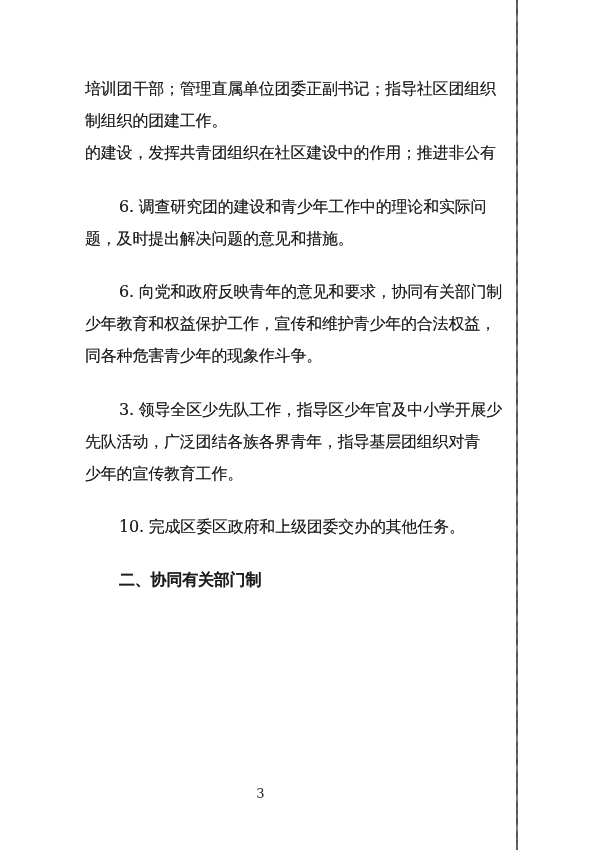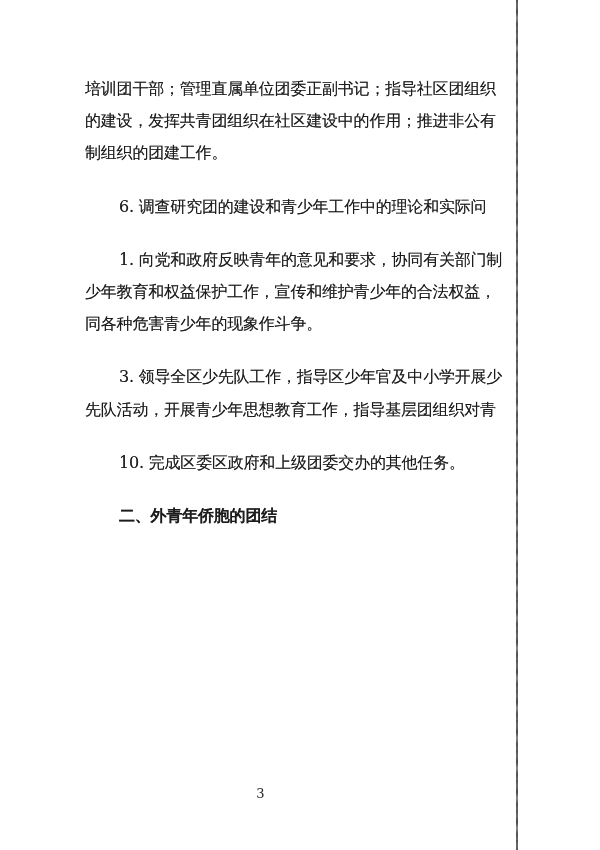--- a/index.html
+++ b/index.html
@@ -55,46 +55,48 @@
 </style>
 </head>
 <body>
 
 <div class="page">
 
   <div class="body-text">
 
     <p class="para">
       <span class="line">培训团干部；管理直属单位团委正副书记；指导社区团组织</span>
+      <span class="line">制组织的团建工作。</span>
       <span class="line">的建设，发挥共青团组织在社区建设中的作用；推进非公有</span>
-      <span class="line">制组织的团建工作。</span>
     </p>
 
     <p class="para">
       <span class="line indent">6. 调查研究团的建设和青少年工作中的理论和实际问</span>
+      <span class="line">题，及时提出解决问题的意见和措施。</span>
     </p>
 
 
     <p class="para">
-      <span class="line indent">1. 向党和政府反映青年的意见和要求，协同有关部门制</span>
+      <span class="line indent">6. 向党和政府反映青年的意见和要求，协同有关部门制</span>
       <span class="line">少年教育和权益保护工作，宣传和维护青少年的合法权益，</span>
       <span class="line">同各种危害青少年的现象作斗争。</span>
     </p>
 
     <p class="para">
       <span class="line indent">3. 领导全区少先队工作，指导区少年官及中小学开展少</span>
-      <span class="line">先队活动，开展青少年思想教育工作，指导基层团组织对青</span>
+      <span class="line">先队活动，广泛团结各族各界青年，指导基层团组织对青</span>
+      <span class="line">少年的宣传教育工作。</span>
     </p>
 
     <p class="para">
       <span class="line indent">10. 完成区委区政府和上级团委交办的其他任务。</span>
     </p>
 
     <p class="para">
-      <span class="line indent heading">二、外青年侨胞的团结</span>
+      <span class="line indent heading">二、协同有关部门制</span>
     </p>
 
 
   </div>
 
   <div class="page-num">3</div>
 
   <div class="scan-edge"></div>
 
 </div>

